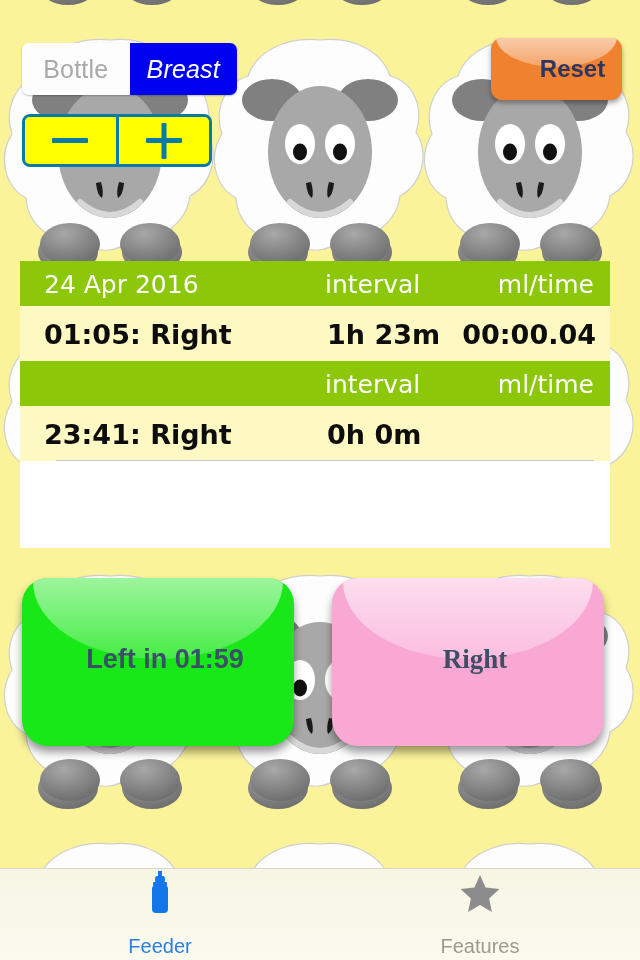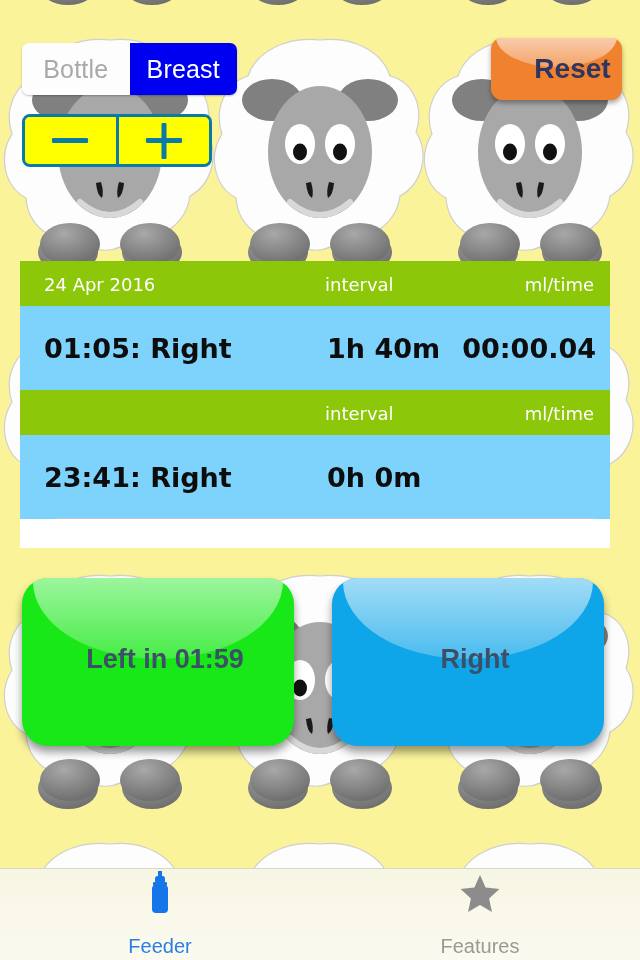--- a/index.html
+++ b/index.html
@@ -26,21 +26,21 @@
     position:absolute; left:22px; top:43px;
     width:215px; height:52px;
     display:flex; border-radius:7px; overflow:hidden;
     box-shadow:0 1px 2px rgba(0,0,0,.25);
   }
   .seg {
     flex:1; display:flex; align-items:center; justify-content:center;
     font-size:25px; letter-spacing:.2px;
   }
   .seg.inactive { background:#fdfdfd; color:#a9a9a9; }
-  .seg.active   { background:#0000f0; color:#ffffff; }
+  .seg.active   { background:#0000f0; color:#ffffff;font-style:italic; }
 
   
   .stepper {
     position:absolute; left:22px; top:114px;
     width:190px; height:53px;
     display:flex; border:3px solid #0a7aa6; border-radius:8px;
     overflow:hidden; background:#ffff00;
   }
   .step-btn {
     flex:1; display:flex; align-items:center; justify-content:center;
@@ -67,40 +67,40 @@
     box-shadow:0 3px 5px rgba(0,0,0,.35);
     cursor:pointer; overflow:hidden;
   }
   .reset-btn .gloss {
     position:absolute; left:4%; top:-52%; width:92%; height:98%;
     border-radius:50%;
     background:linear-gradient(to bottom, rgba(255,255,255,.95), rgba(255,255,255,.28));
   }
   .reset-btn .lbl {
     position:relative; z-index:2;
-    font-size:28px; font-weight:bold; color:#2d3561;
+    font-size:24px; font-weight:bold; color:#2d3561;
     line-height:62px; text-align:center; display:block;padding-left:32px;
   }
 
   
   .table-card {
     position:absolute; left:20px; top:261px;
     width:590px; height:287px;
     background:#ffffff; overflow:hidden;
   }
   .tbl-head {
     height:45px; background:#8dc709; position:relative;
     font-family:"DejaVu Sans", sans-serif;
   }
   .tbl-row {
-    height:84px; background:#7dd3fc; position:relative;
+    height:55px; background:#fef9c3; position:relative;
     font-family:"DejaVu Sans", sans-serif;
   }
   .tbl-head .c, .tbl-row .c { position:absolute; top:50%; transform:translateY(-50%); }
-  .tbl-head .c { color:#ffffff; font-size:18px; }
+  .tbl-head .c { color:#ffffff; font-size:25px; }
   .tbl-row  .c { color:#0d0d0d; font-size:27px; font-weight:bold; }
   .c-date { left:24px; }
   .c-int  { left:305px; }
   .c-ml   { right:16px; }
   .tbl-row .c-int { left:307px; }
   .tbl-row .c-ml  { right:14px; }
   .row-sep {
     position:absolute; left:36px; right:16px; bottom:0;
     height:1px; background:#c8c8c8;
   }
@@ -123,21 +123,22 @@
   }
   #btn-left {
     left:22px; top:578px; width:272px; height:168px;
     background:#18e818;
   }
   #btn-left .gloss {
     background:linear-gradient(to bottom, rgba(255,255,255,.92), rgba(255,255,255,.20));
   }
   #btn-right {
     left:332px; top:578px; width:272px; height:168px;
-    background:#0ea5e9;
+    background:#f9a8d4;
+    font-family:Liberation Serif, serif;
   }
   #btn-right .gloss {
     background:linear-gradient(to bottom, rgba(255,255,255,.95), rgba(255,255,255,.25));
   }
 
   
   .tabbar {
     position:absolute; left:0; top:868px; width:640px; height:92px;
     background:linear-gradient(to bottom,#f7f6e4,#fbfaf0);
     border-top:1px solid #d9d8c6;
@@ -253,21 +254,21 @@
   <div class="table-card">
 
     <div class="tbl-head">
       <span class="c c-date">24 Apr 2016</span>
       <span class="c c-int">interval</span>
       <span class="c c-ml">ml/time</span>
     </div>
 
     <div class="tbl-row">
       <span class="c c-date">01:05: Right</span>
-      <span class="c c-int">1h 40m</span>
+      <span class="c c-int">1h 23m</span>
       <span class="c c-ml">00:00.04</span>
     </div>
 
     <div class="tbl-head">
       <span class="c c-int">interval</span>
       <span class="c c-ml">ml/time</span>
     </div>
 
     <div class="tbl-row">
       <span class="c c-date">23:41: Right</span>

